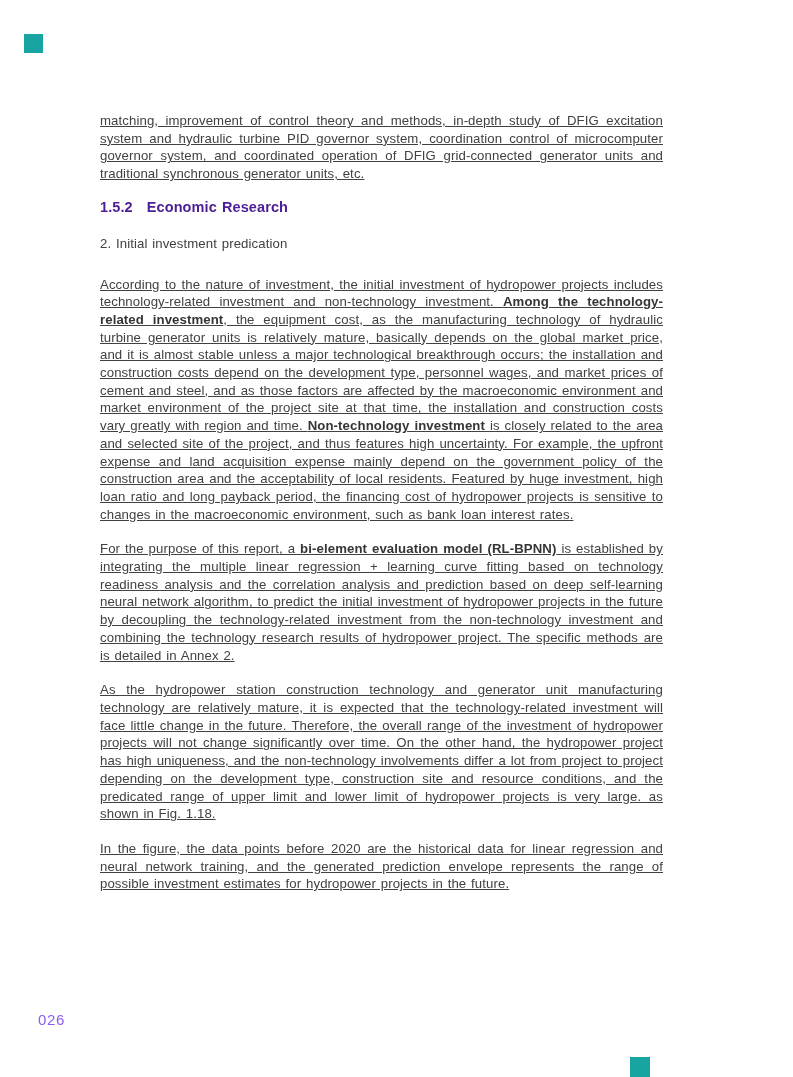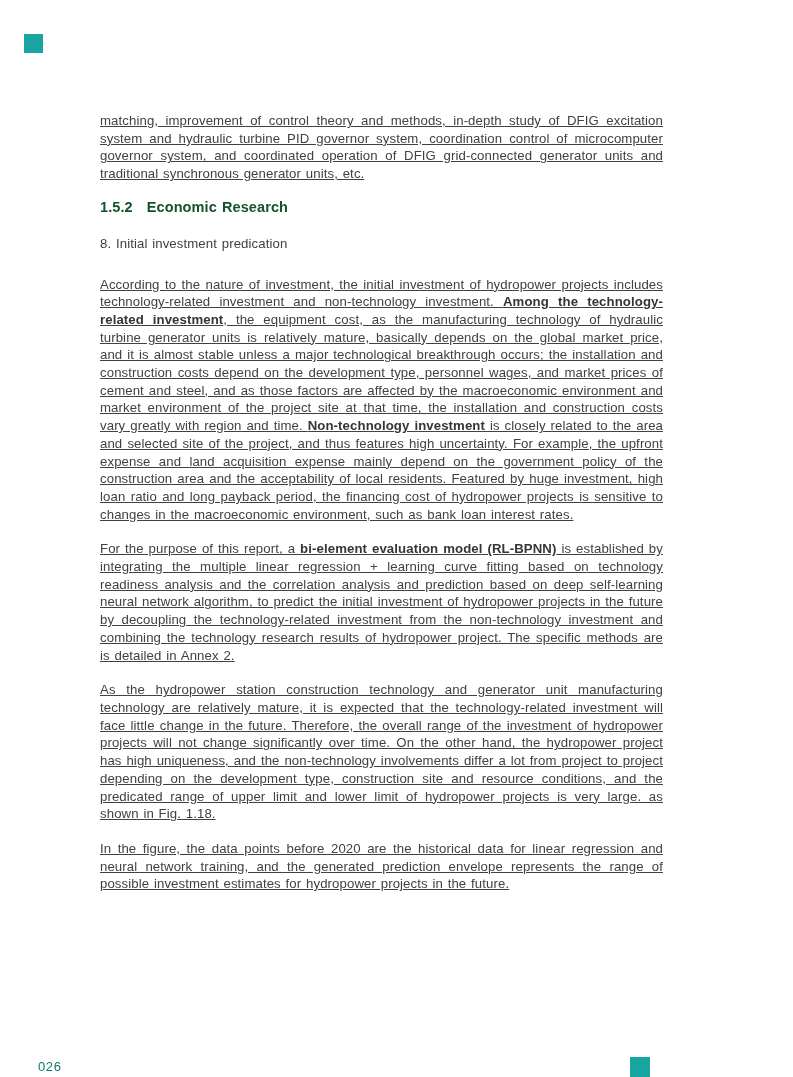--- a/index.html
+++ b/index.html
@@ -53,49 +53,48 @@
     text-decoration: underline;
   }
   .content p.sub {
     margin: 0 0 23px 0;
     text-align: left;
   }
   .content h2.heading {
     font-size: 14.5px;
     line-height: 15px;
     margin: 3px 0 20px 0;
-    color: #14532d;
+    color: #4c1d95;
     text-align: left;
     font-weight: bold;
   }
   .content h2.heading .num {
     margin-right: 14px;
   }
   .content b {
     color: #353535;
   }
   .page-number {
     position: absolute;
     left: 38px;
     top: 1011px;
-    font-size: 13px;
+    font-size: 15px;
     letter-spacing: 0.6px;
-    color: #0f766e;
-    margin-top: 48px;
+    color: #8b5cf6;
   }
 </style>
 </head>
 <body style="--accent: #18a5a1;">
 
 <div class="page">
   <div class="corner-mark-top"></div>
   <div class="content">
       <p class="para"><span>matching, improvement of control theory and methods, in-depth study of DFIG excitation system and hydraulic turbine PID governor system, coordination control of microcomputer governor system, and coordinated operation of DFIG grid-connected generator units and traditional synchronous generator units, etc.</span></p>
       <h2 class="heading"><span class="num">1.5.2</span><span>Economic Research</span></h2>
-      <p class="sub">8. Initial investment predication</p>
+      <p class="sub">2. Initial investment predication</p>
       <p class="para"><span>According to the nature of investment, the initial investment of hydropower projects includes technology-related investment and non-technology investment. </span><b>Among the technology-related investment</b><span>, the equipment cost, as the manufacturing technology of hydraulic turbine generator units is relatively mature, basically depends on the global market price, and it is almost stable unless a major technological breakthrough occurs; the installation and construction costs depend on the development type, personnel wages, and market prices of cement and steel, and as those factors are affected by the macroeconomic environment and market environment of the project site at that time, the installation and construction costs vary greatly with region and time. </span><b>Non-technology investment</b><span> is closely related to the area and selected site of the project, and thus features high uncertainty. For example, the upfront expense and land acquisition expense mainly depend on the government policy of the construction area and the acceptability of local residents. Featured by huge investment, high loan ratio and long payback period, the financing cost of hydropower projects is sensitive to changes in the macroeconomic environment, such as bank loan interest rates.</span></p>
       <p class="para"><span>For the purpose of this report, a </span><b>bi-element evaluation model (RL-BPNN)</b><span> is established by integrating the multiple linear regression + learning curve fitting based on technology readiness analysis and the correlation analysis and prediction based on deep self-learning neural network algorithm, to predict the initial investment of hydropower projects in the future by decoupling the technology-related investment from the non-technology investment and combining the technology research results of hydropower project. The specific methods are is detailed in Annex 2.</span></p>
       <p class="para"><span>As the hydropower station construction technology and generator unit manufacturing technology are relatively mature, it is expected that the technology-related investment will face little change in the future. Therefore, the overall range of the investment of hydropower projects will not change significantly over time. On the other hand, the hydropower project has high uniqueness, and the non-technology involvements differ a lot from project to project depending on the development type, construction site and resource conditions, and the predicated range of upper limit and lower limit of hydropower projects is very large. as shown in Fig. 1.18.</span></p>
       <p class="para"><span>In the figure, the data points before 2020 are the historical data for linear regression and neural network training, and the generated prediction envelope represents the range of possible investment estimates for hydropower projects in the future.</span></p>
     </div>
   <div class="page-number">026</div>
   <div class="corner-mark-bottom"></div>
 </div>
 
 </body></html>

